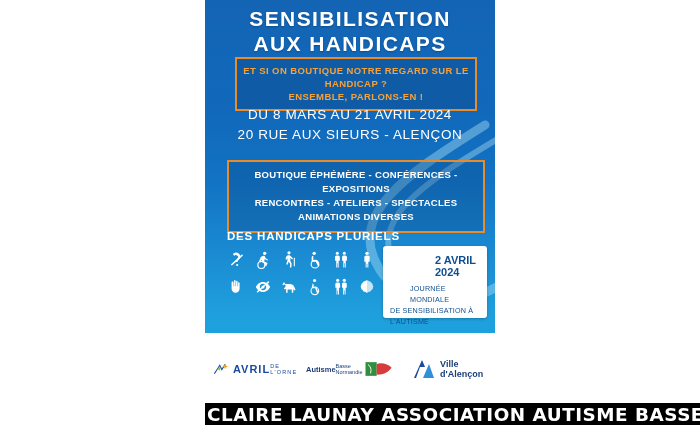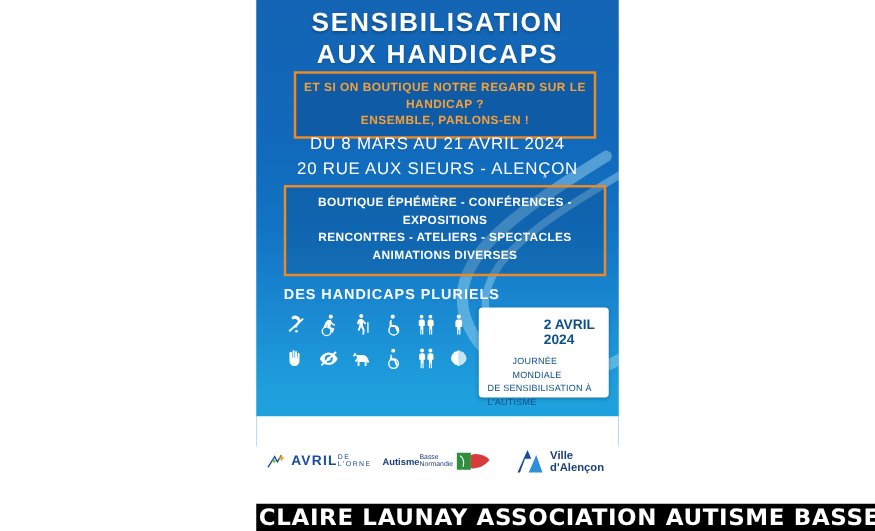--- a/index.html
+++ b/index.html
@@ -86,21 +86,21 @@
   .dates div {
     color: #ffffff;
     font-weight: normal;
     font-size: 13.5px;
     letter-spacing: .6px;
     line-height: 20px;
   }
   .offer-box {
     position: absolute;
     left: 22px;
-    top: 148px;
+    top: 160px;
     width: 246px;
     border: 2px solid #e98b28;
     background: rgba(12,70,130,0.30);
     padding: 6px 4px 7px 4px;
     text-align: center;
   }
   .offer-line {
     color: #ffffff;
     font-weight: bold;
     font-size: 9.5px;

